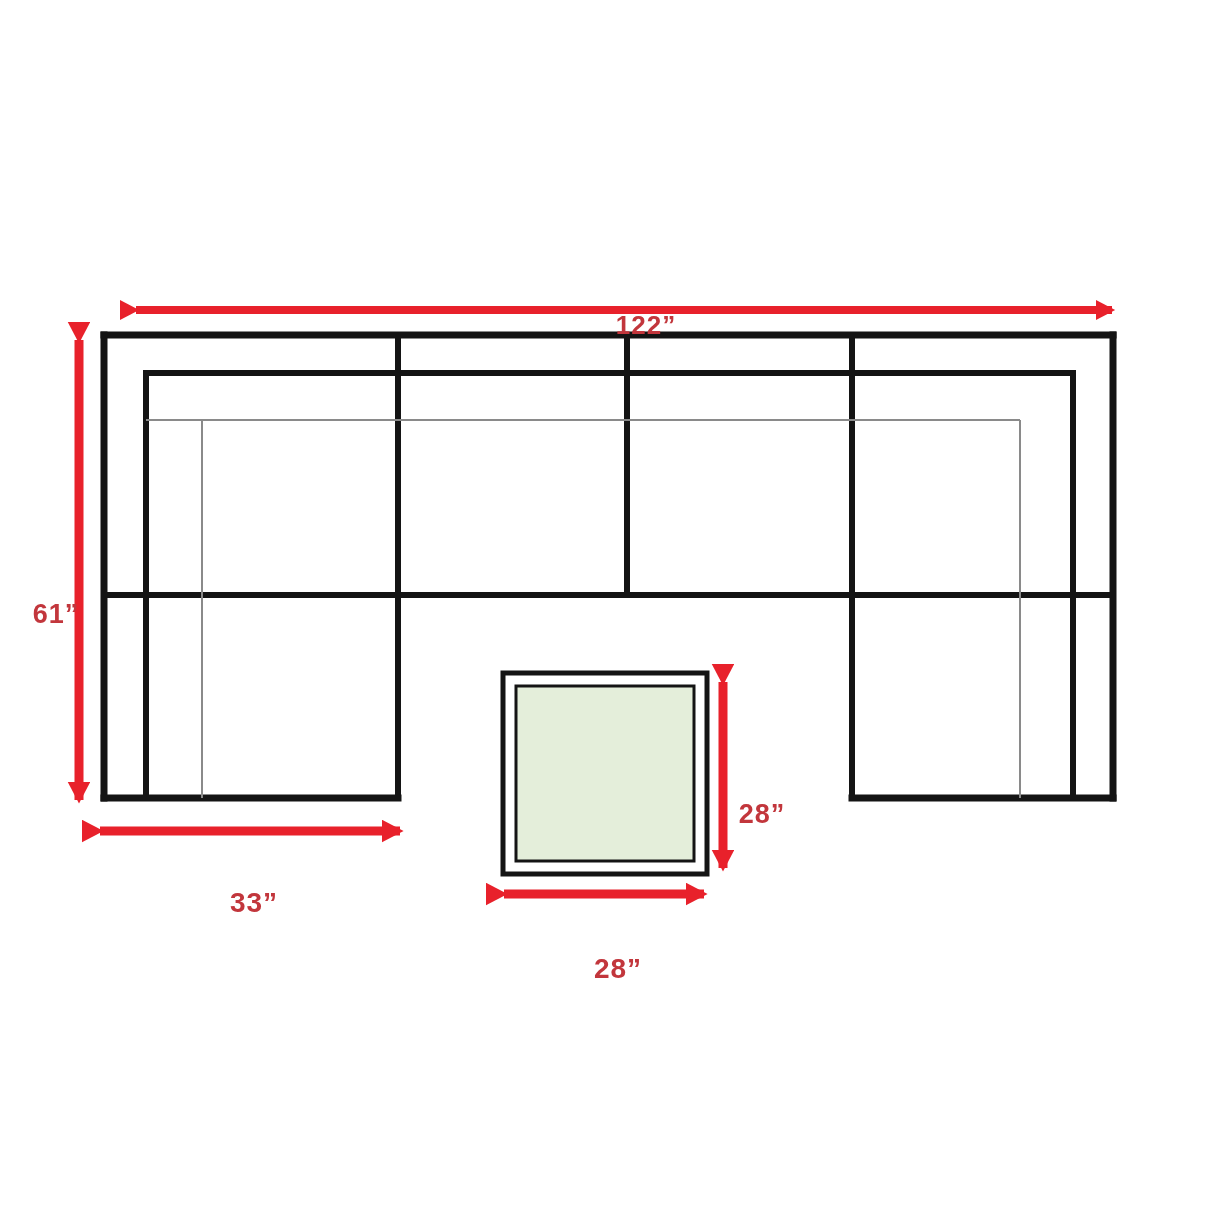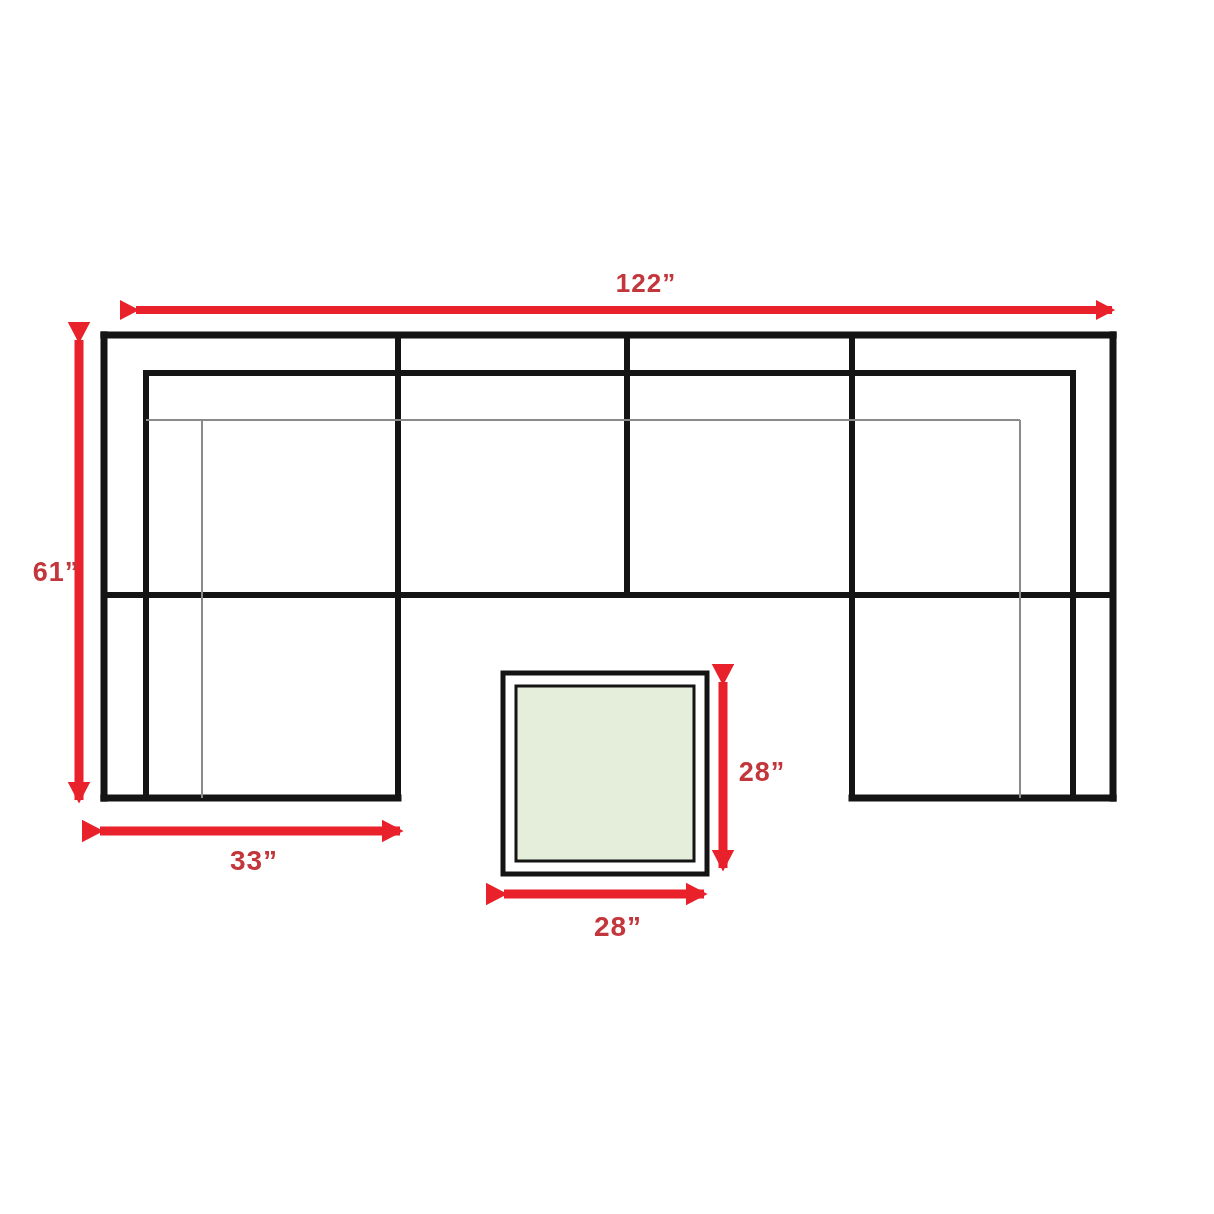--- a/index.html
+++ b/index.html
@@ -27,20 +27,21 @@
   .arrow{stroke:var(--arrow);stroke-width:9;fill:none;}
   .arrow.w8{stroke-width:8;}
   .ah{fill:var(--arrow);}
   .lbl{
     position:absolute;
     transform:translate(-50%,-50%);
     font-weight:600;
     color:var(--label);
     white-space:nowrap;
     letter-spacing:1px;
+    margin-top:42px;
   }
   #lbl-overall-width{left:646px;top:283px;font-size:26px;}
   #lbl-overall-depth{left:56px;top:572px;font-size:27px;}
   #lbl-chaise-width{left:254px;top:861px;font-size:28px;}
   #lbl-table-depth{left:762px;top:772px;font-size:27px;}
   #lbl-table-width{left:618px;top:927px;font-size:28px;}
 </style>
 </head>
 <body>
 

